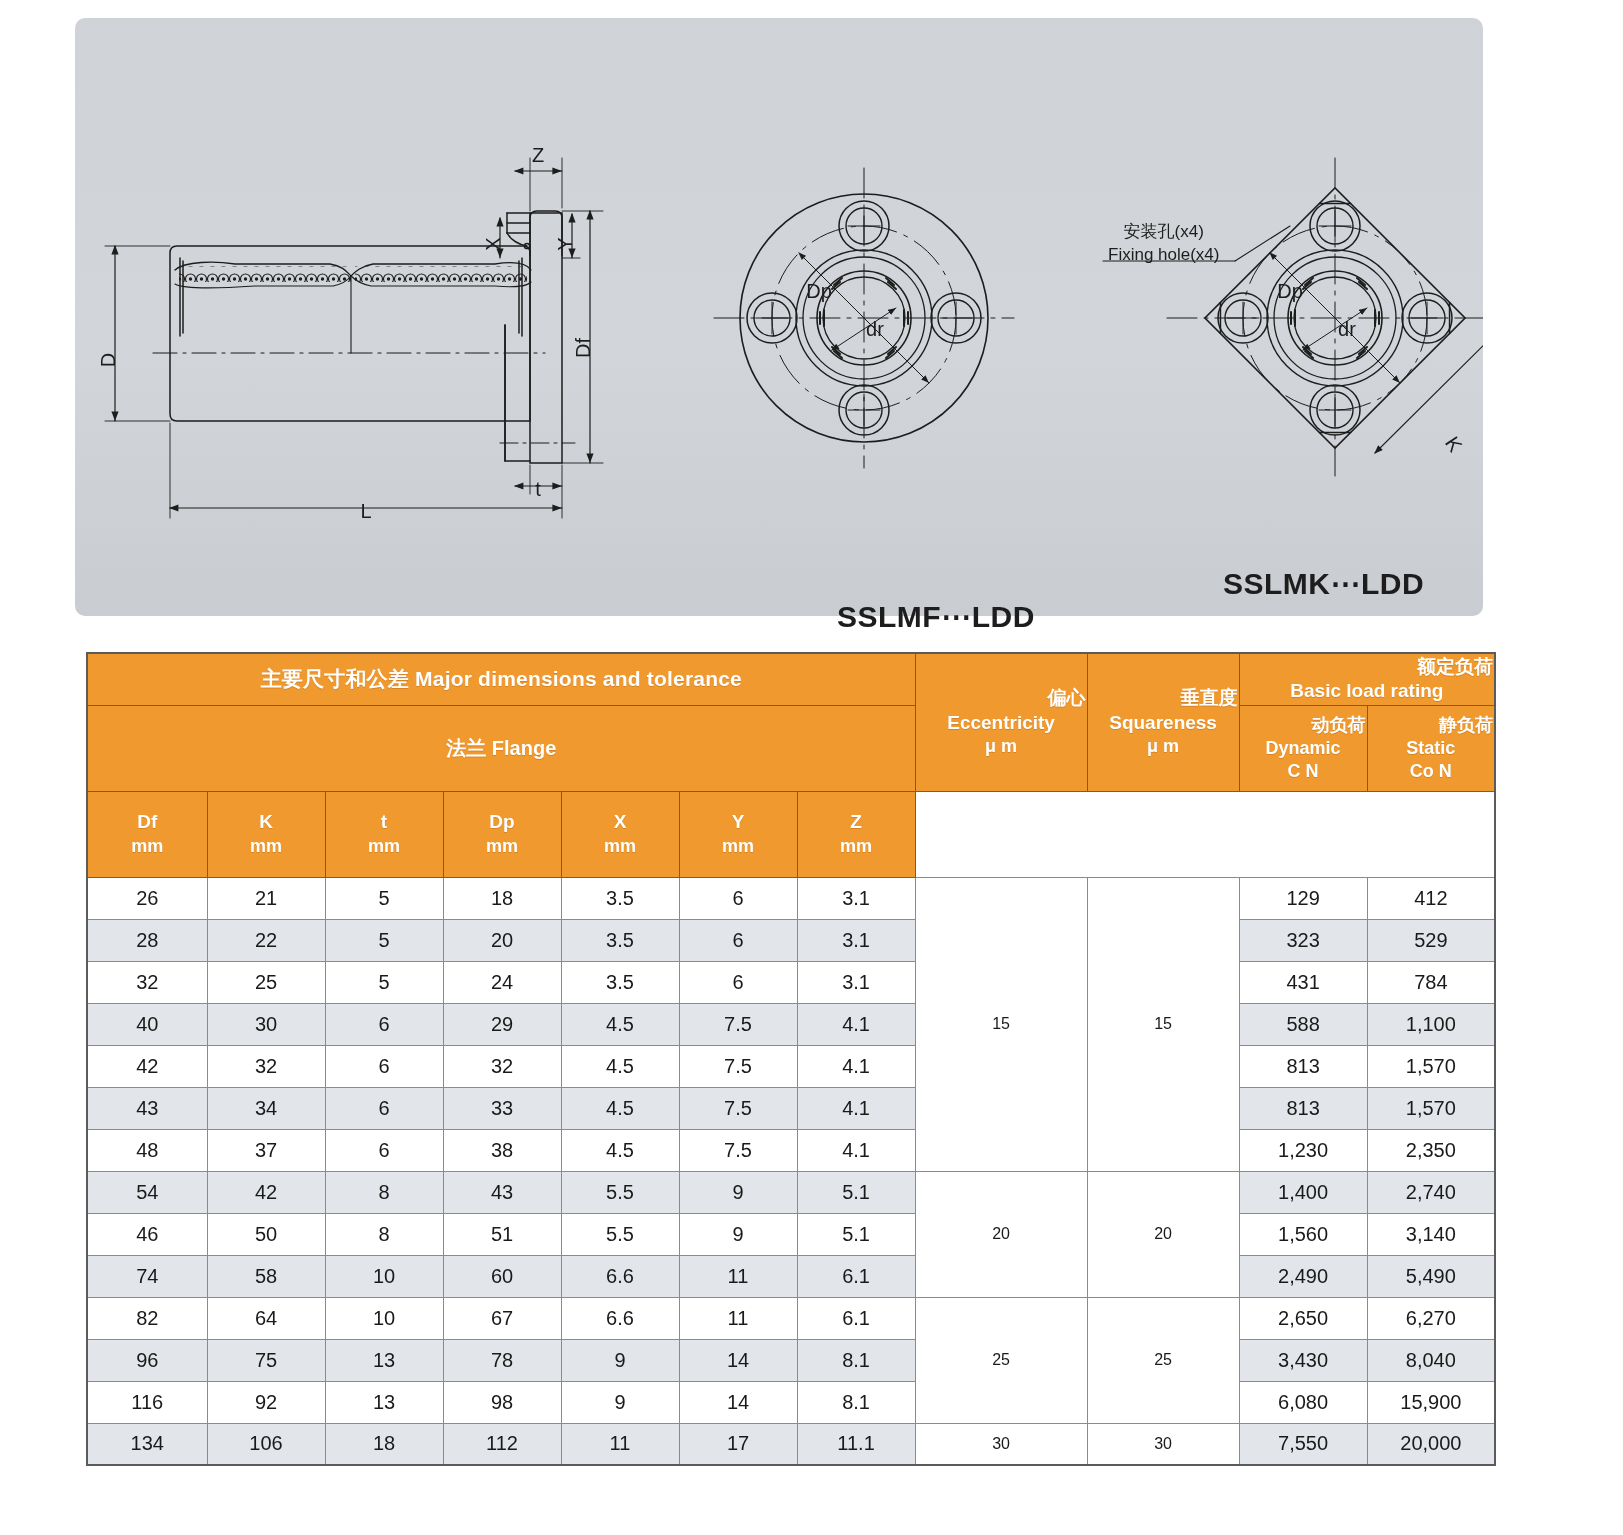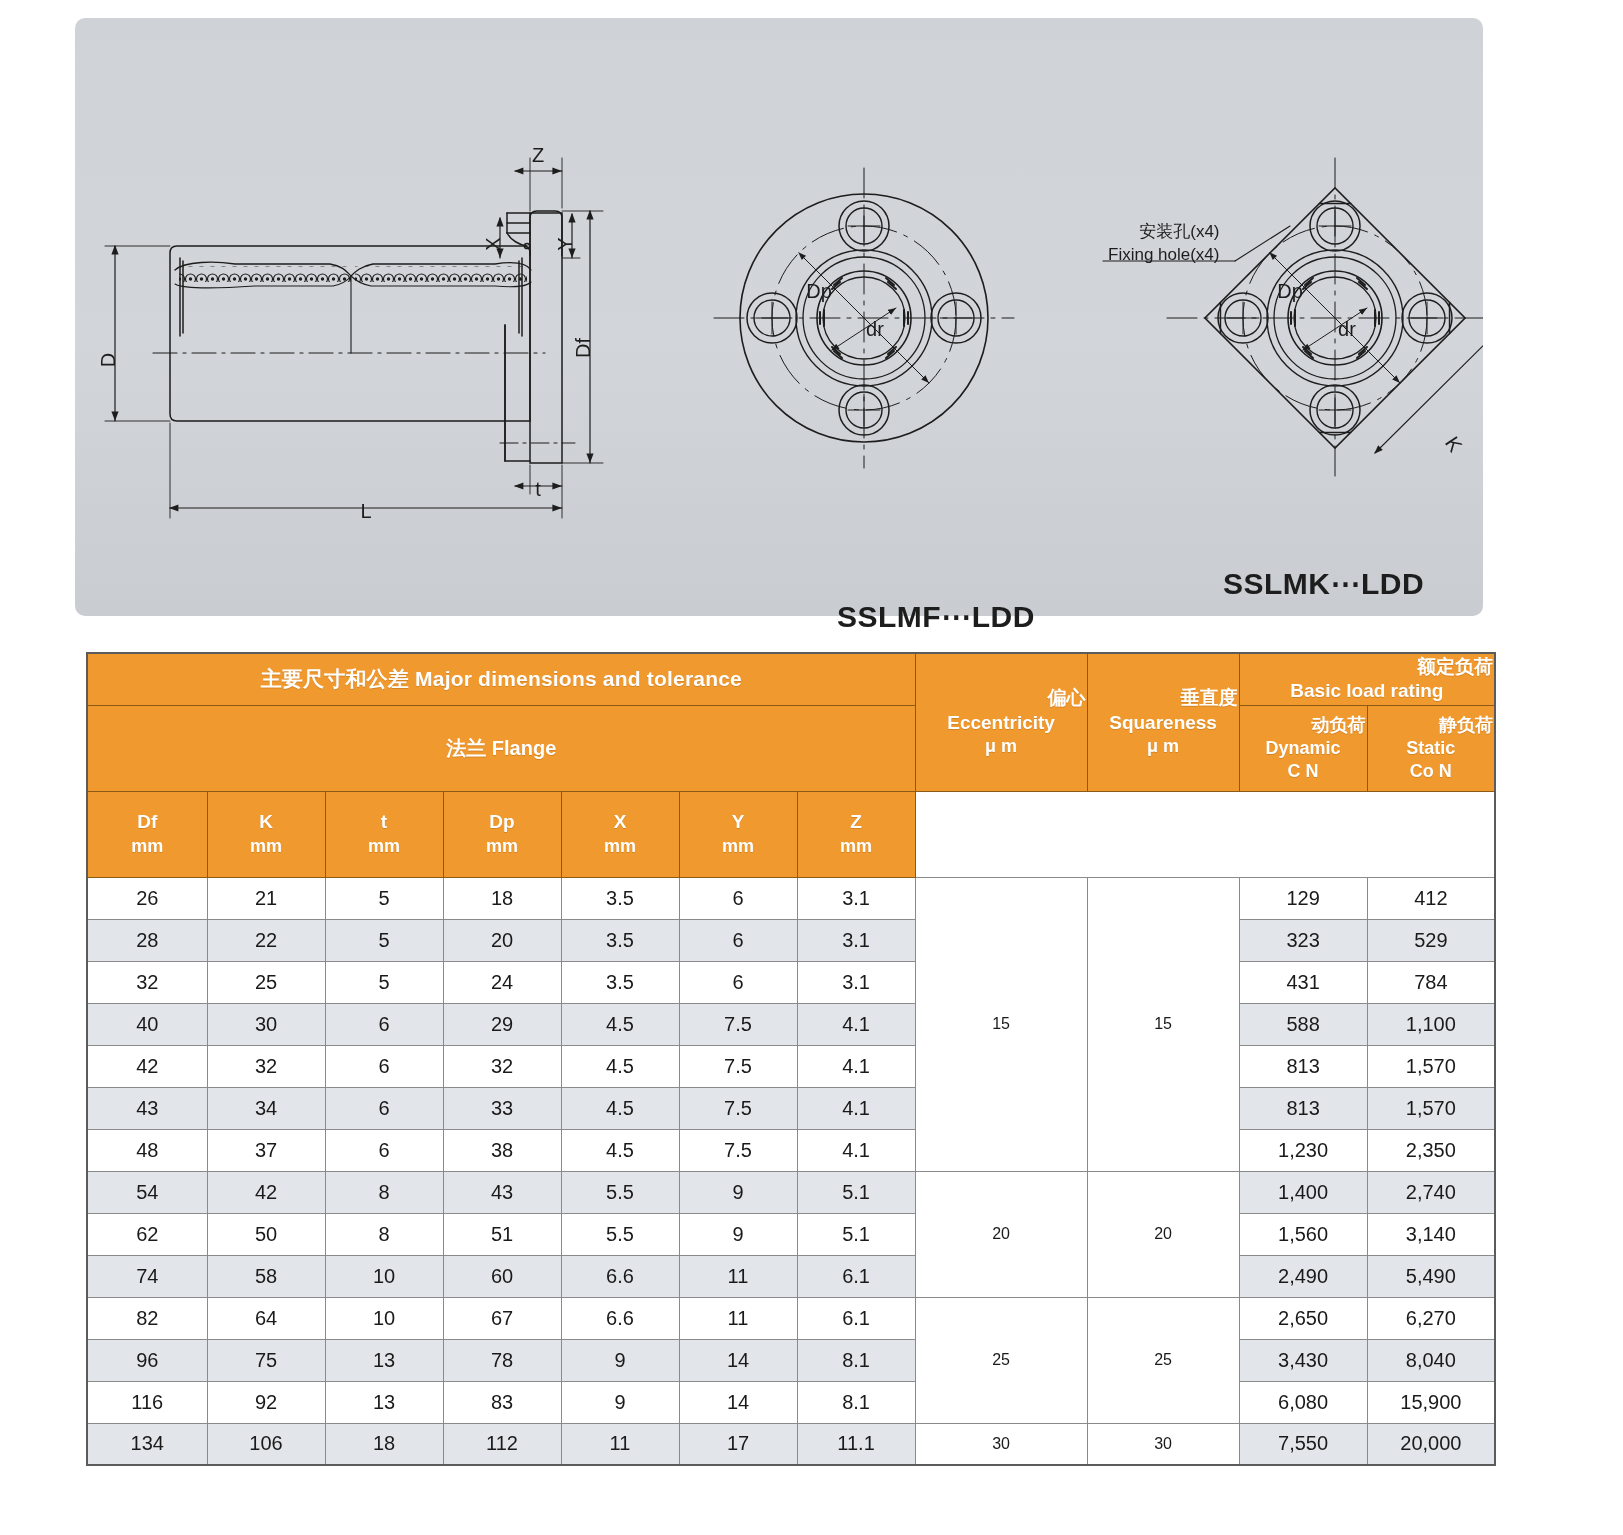--- a/index.html
+++ b/index.html
@@ -37,21 +37,21 @@
 
   .callout {
     position: absolute;
     font-size: 17px;
     color: #1d1d1d;
     text-align: center;
     line-height: 1.35;
     white-space: nowrap;
   }
   #callout-fix { left: 1033px; top: 203px; }
-  #callout-fix .cn { display:block;text-align:right; }
+  #callout-fix .cn { display:block; }
   #callout-fix .en { display:block; }
 
   
   .table-wrap {
     position: absolute;
     left: 75px; top: 652px;
     width: 1408px;
   }
   table.spec {
     border-collapse: collapse;
@@ -470,21 +470,21 @@
           <td>43</td>
           <td>5.5</td>
           <td>9</td>
           <td>5.1</td>
           <td class="merged" rowspan="3">20</td>
           <td class="merged" rowspan="3">20</td>
           <td>1,400</td>
           <td>2,740</td>
         </tr>
         <tr>
-          <td>62</td>
+          <td>46</td>
           <td>50</td>
           <td>8</td>
           <td>51</td>
           <td>5.5</td>
           <td>9</td>
           <td>5.1</td>
           <td>1,560</td>
           <td>3,140</td>
         </tr>
         <tr class="alt">
@@ -519,21 +519,21 @@
           <td>9</td>
           <td>14</td>
           <td>8.1</td>
           <td>3,430</td>
           <td>8,040</td>
         </tr>
         <tr>
           <td>116</td>
           <td>92</td>
           <td>13</td>
-          <td>83</td>
+          <td>98</td>
           <td>9</td>
           <td>14</td>
           <td>8.1</td>
           <td>6,080</td>
           <td>15,900</td>
         </tr>
         <tr class="alt">
           <td>134</td>
           <td>106</td>
           <td>18</td>

